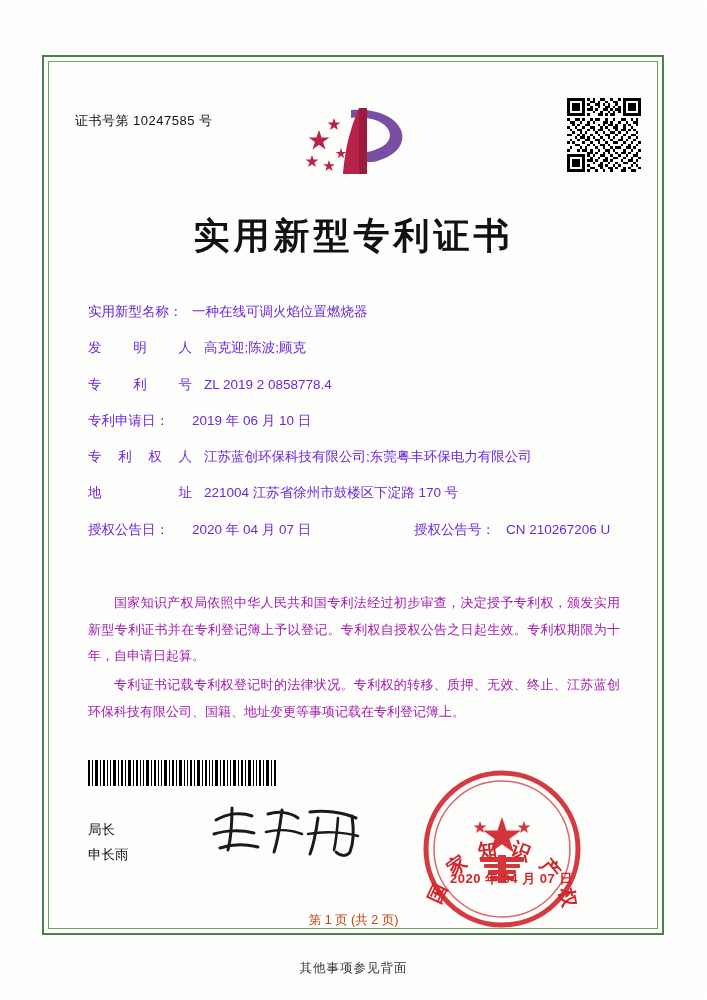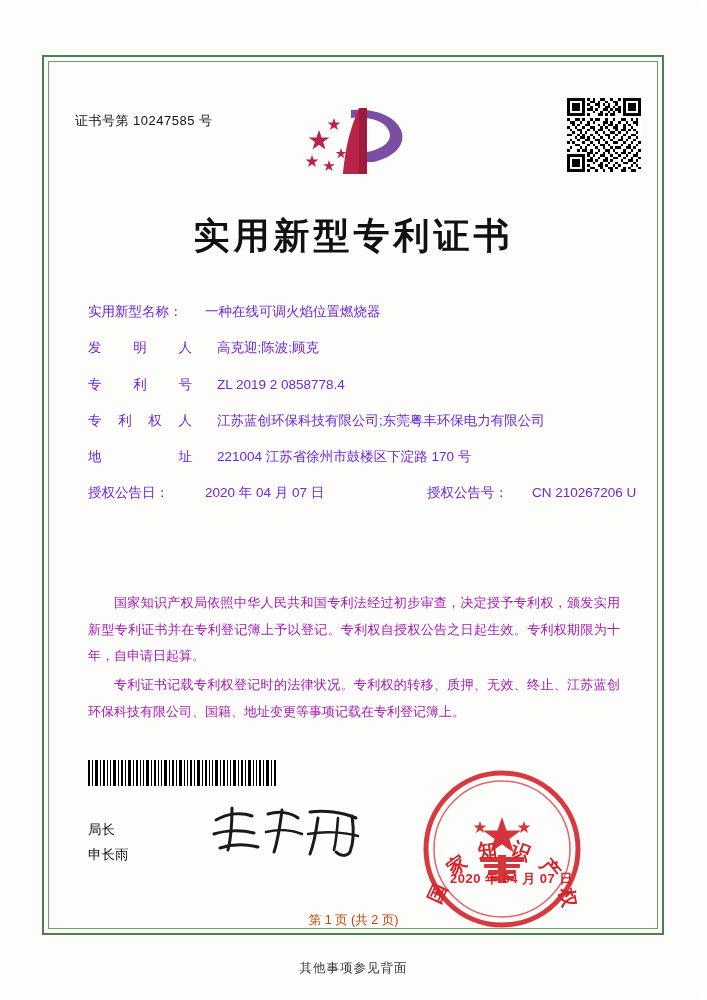--- a/index.html
+++ b/index.html
@@ -116,21 +116,20 @@
     text-align: justify;
     text-align-last: justify;
     width: 92px;
     flex: 0 0 104px;
     padding-right: 12px;
     box-sizing: content-box;
   }
   .field-value {
     flex: 1 1 auto;
     white-space: nowrap;
-    margin-left: 13px;
   }
   .field-row.dual .field-value.first {
     flex: 0 0 222px;
   }
   .field-row.dual .field-label2 {
     flex: 0 0 92px;
     white-space: nowrap;
   }
 
   
@@ -488,20 +487,24 @@
     <div class="field-row">
       <span class="field-label spread">发明人</span>
       <span class="field-value">高克迎;陈波;顾克</span>
     </div>
 
     <div class="field-row">
       <span class="field-label spread">专利号</span>
       <span class="field-value">ZL 2019 2 0858778.4</span>
     </div>
 
+    <div class="field-row">
+      <span class="field-label">专利申请日：</span>
+      <span class="field-value">2019 年 06 月 10 日</span>
+    </div>
 
     <div class="field-row">
       <span class="field-label spread">专利权人</span>
       <span class="field-value">江苏蓝创环保科技有限公司;东莞粤丰环保电力有限公司</span>
     </div>
 
     <div class="field-row">
       <span class="field-label spread">地址</span>
       <span class="field-value">221004 江苏省徐州市鼓楼区下淀路 170 号</span>
     </div>

